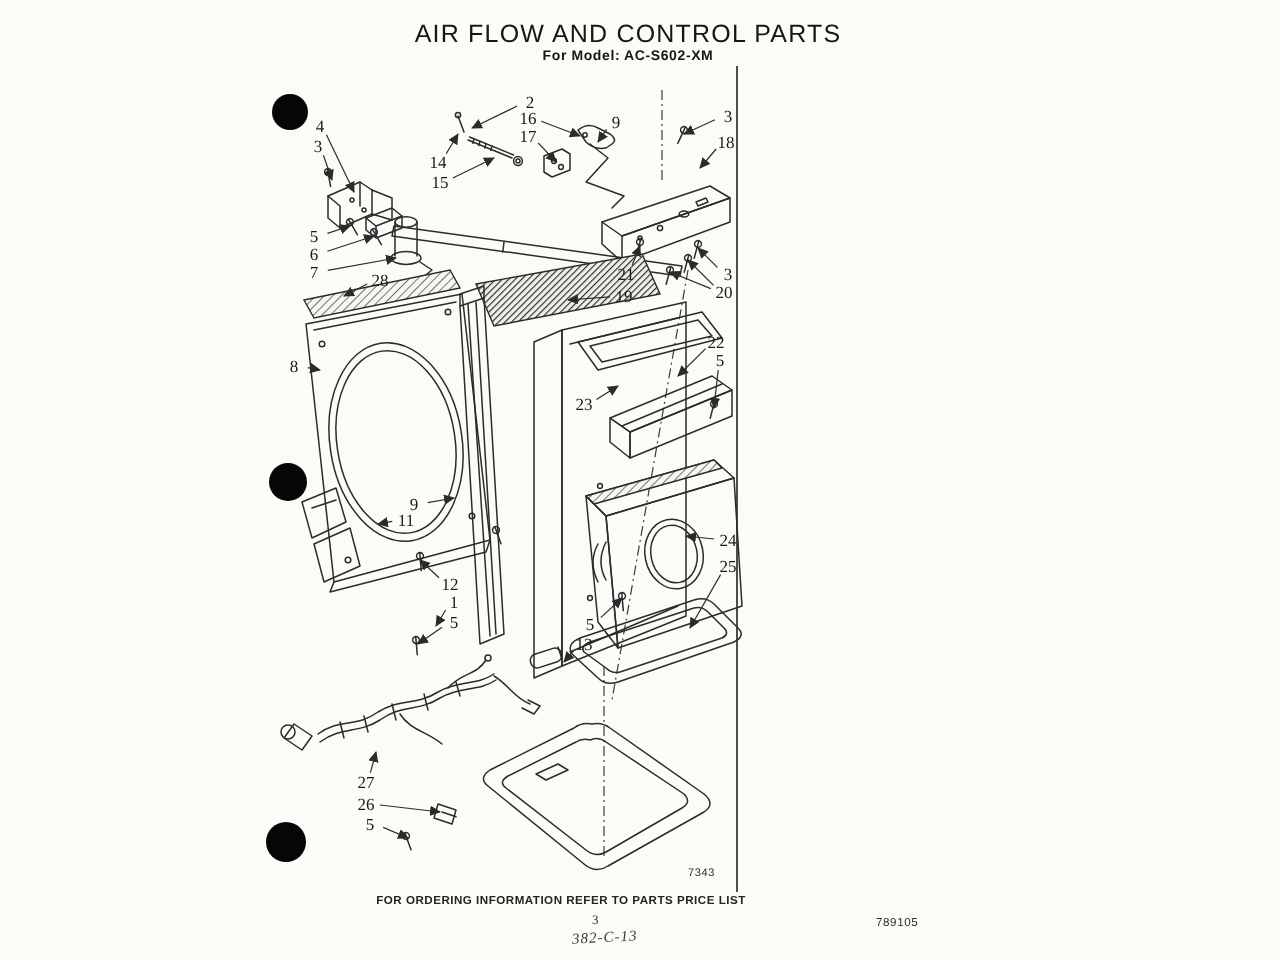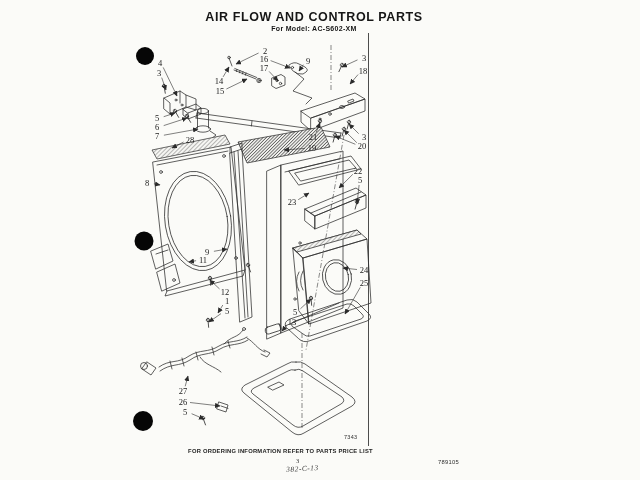--- a/index.html
+++ b/index.html
@@ -5,21 +5,21 @@
   html,body{margin:0;padding:0;}
   body{
     width:640px;height:480px;position:relative;overflow:hidden;
     background:#fbfbf8;
     font-family:"Liberation Sans",sans-serif;
     color:#161616;
   }
   .abs{position:absolute;}
   .title{
     left:0;top:10px;width:628px;text-align:center;
-    font-weight:bold;font-size:12.5px;letter-spacing:.6px;
+    font-weight:normal;font-size:12.5px;letter-spacing:.6px;
   }
   .subtitle{
     left:0;top:25px;width:628px;text-align:center;
     font-weight:bold;font-size:7px;letter-spacing:.3px;
   }
   .fig-num{
     left:344px;top:434px;font-size:5.5px;color:#2e2e2e;letter-spacing:.3px;
   }
   .ordering-note{
     left:183px;top:448px;width:195px;text-align:center;

